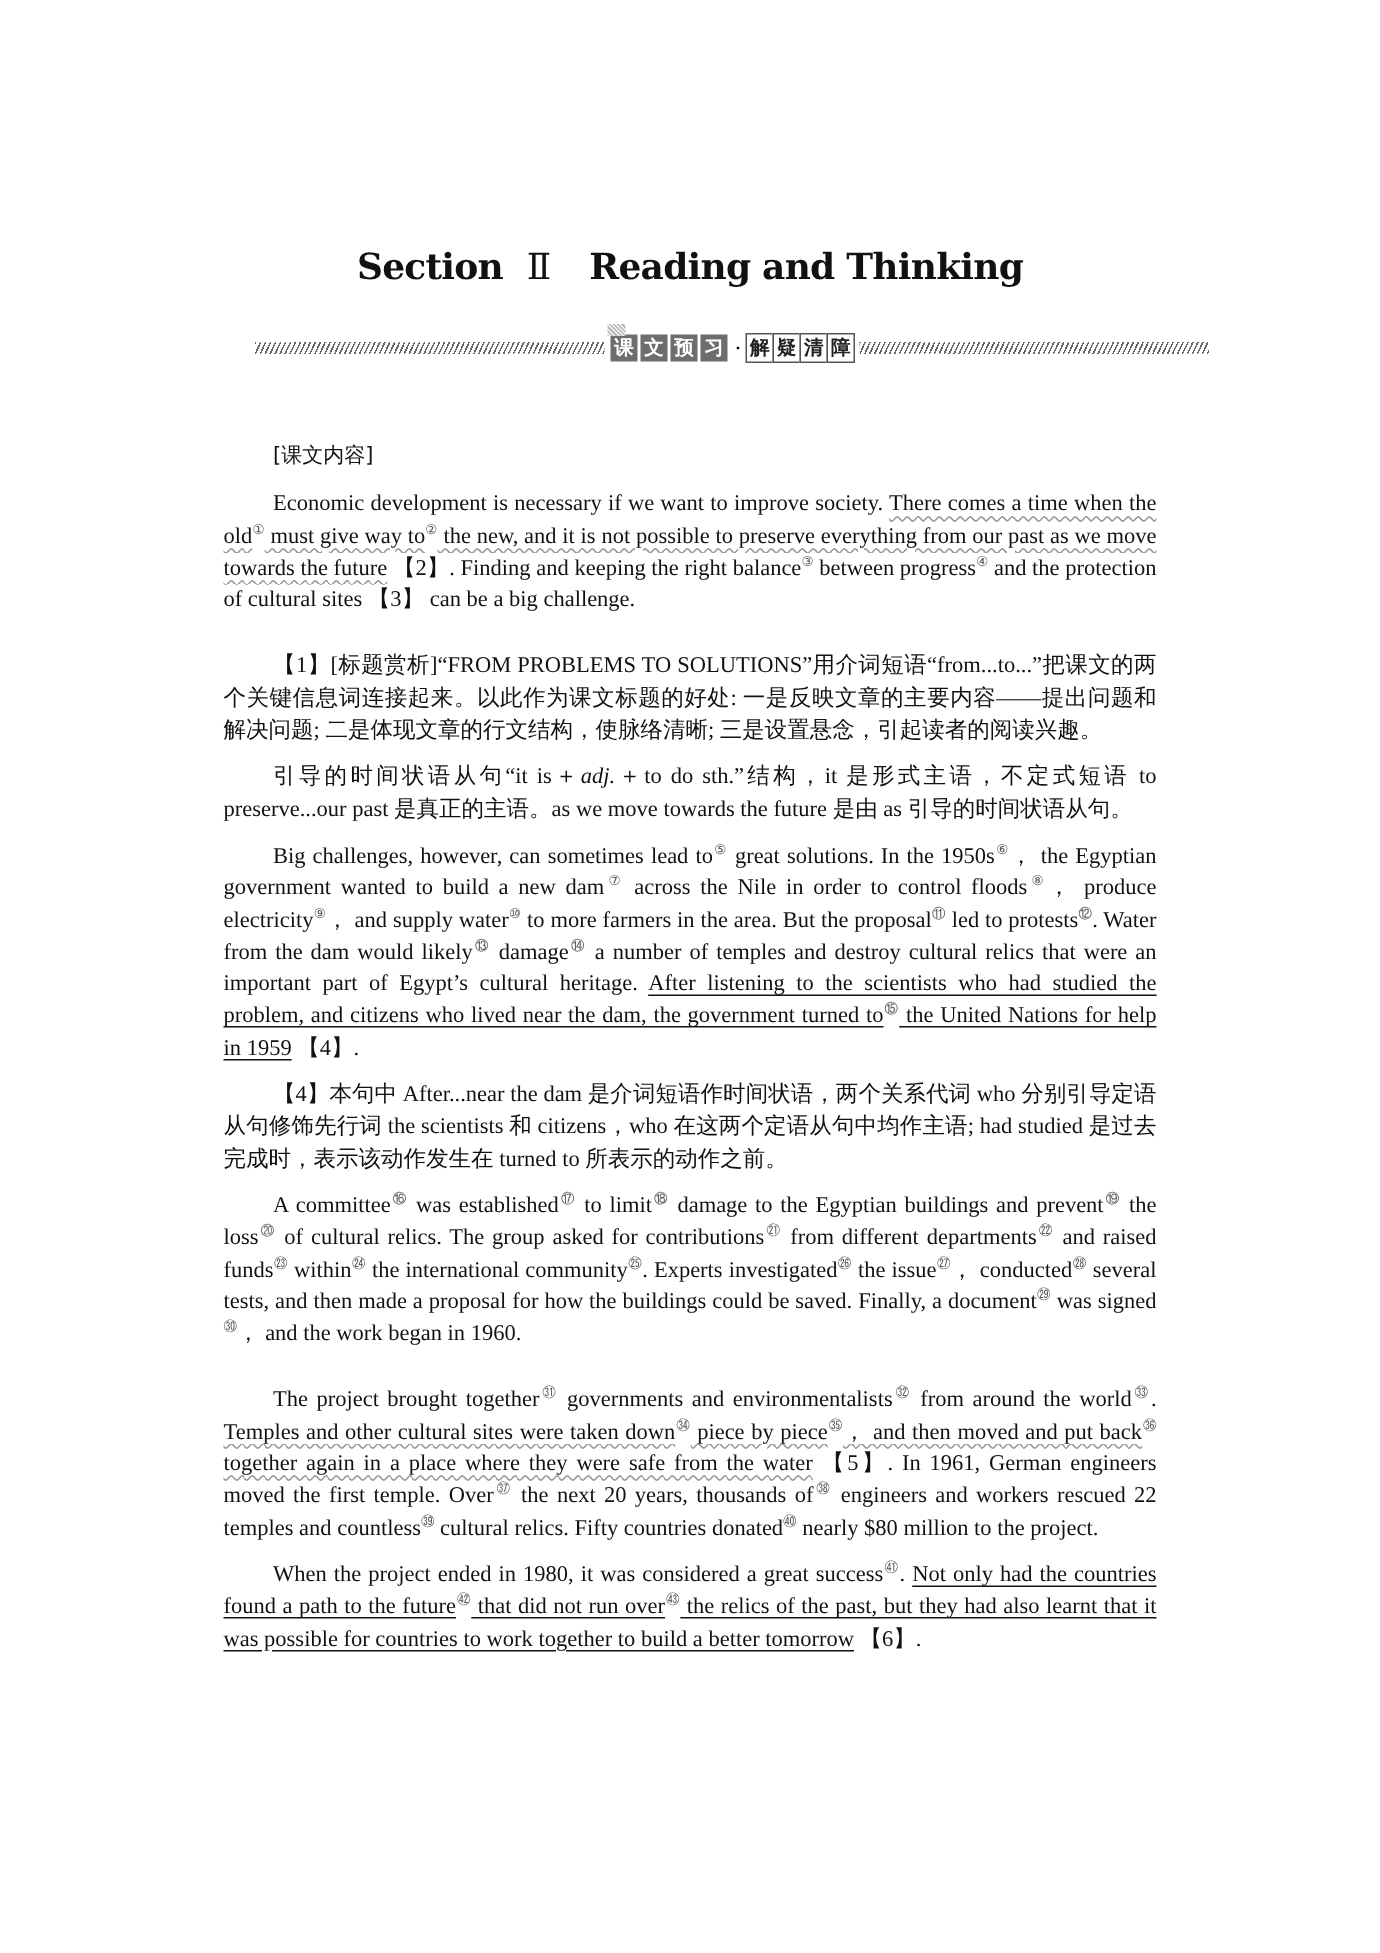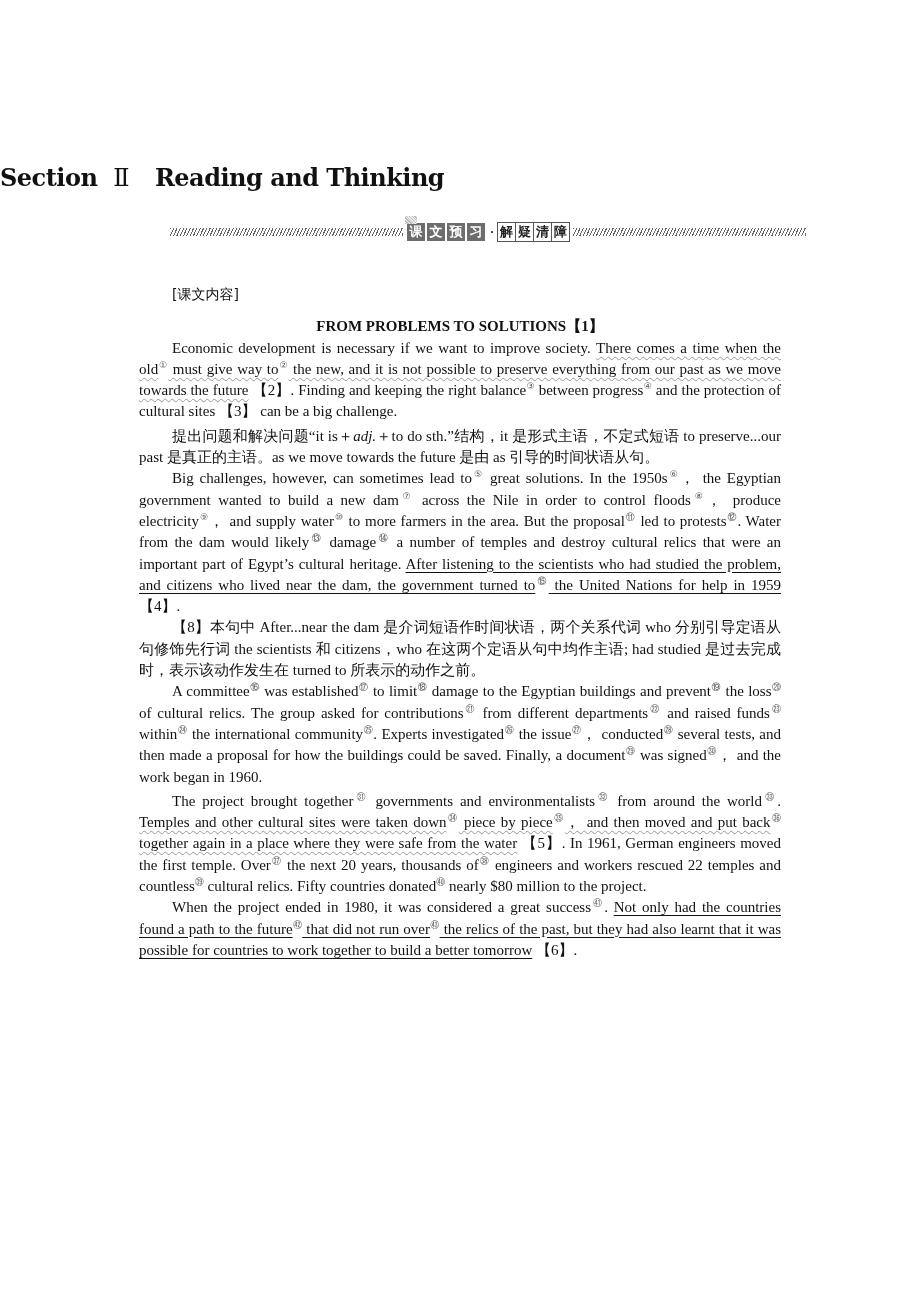--- a/index.html
+++ b/index.html
@@ -1,38 +1,38 @@
 <!DOCTYPE html>
 <html><head>
 <meta charset="utf-8">
 <style>
   html, body { margin: 0; padding: 0; background: #ffffff; }
   body { width: 920px; height: 1302px; position: relative; overflow: hidden;
          font-family: "Liberation Serif", "DejaVu Serif", serif; color: #111; }
-  .title { position: absolute; top: 163px; left: 0; width: 920px; text-align: left;
+  .title { position: absolute; top: 163px; left: 0; width: 920px; text-align: center;
            font-family: "DejaVu Serif", serif; font-weight: bold; font-size: 24px;
            letter-spacing: -0.5px; color: #111; }
   .title .roman { font-weight: normal; margin: 0 18px 0 8px; }
   .banner { position: absolute; top: 221px; left: 170px; width: 636px; height: 22px;
             display: flex; align-items: center; }
   .hatch { flex: 1; height: 8px;
            background: repeating-linear-gradient(115deg, #666 0px, #666 1px, #fff 1px, #fff 3px); }
   .badges { display: flex; align-items: center; margin: 0 4px; position: relative; }
   .badges .corner { position: absolute; left: -2px; top: -6px; width: 12px; height: 8px;
                     background: repeating-linear-gradient(45deg,#bbb 0 1px,#eee 1px 2px); }
   .bdark { width: 18px; height: 18px; background: #6d6d6d; color: #fff; font-size: 13px;
            display: flex; align-items: center; justify-content: center; margin-right: 2px;
            font-family: "DejaVu Sans", sans-serif; font-weight: bold; }
   .dot { margin: 0 3px; font-size: 12px; font-weight: bold; }
   .blight { width: 17px; height: 18px; border: 1px solid #555; color: #222; font-size: 13px;
             display: flex; align-items: center; justify-content: center; margin-right: -1px;
             font-family: "DejaVu Serif", serif; font-weight: bold; background: #fff; }
   .content { position: absolute; top: 284px; left: 139px; width: 642px;
              font-size: 15px; line-height: 21.3px; text-align: justify; }
-  .content p { margin: 0; text-indent: 33px; }
+  .content p { margin: 10px; text-indent: 33px; }
   .label { text-indent: 33px; margin-bottom: 11px !important; font-family: "DejaVu Sans", sans-serif; font-size: 14px; }
   .heading { text-align: center; font-weight: bold; text-indent: 0 !important; }
   .u { text-decoration: underline; text-decoration-style: wavy; text-decoration-color: #999;
        text-underline-offset: 3px; text-decoration-thickness: 1px; }
   .us { text-decoration: underline; text-underline-offset: 3px; }
   sup { font-size: 9px; line-height: 0; color: #555; }
   b { font-weight: normal; }
   .note { font-family: "Liberation Serif", "DejaVu Sans", serif; }
   .gap { height: 3px; }
 </style>
@@ -57,28 +57,28 @@
     <span class="blight">解</span>
     <span class="blight">疑</span>
     <span class="blight">清</span>
     <span class="blight">障</span>
   </div>
   <div class="hatch"></div>
 </div>
 
 <div class="content">
   <p class="label">[课文内容]</p>
-  <p class="heading">FROM PROBLEMS TO SOLUTIONS【1】</p>
 
   <p><span>Economic development is necessary if we want to improve society. </span><span class="u">There comes a time when the old</span><sup>①</sup><span class="u"> must give way to</span><sup>②</sup><span class="u"> the new, and it is not possible to preserve everything from our past as we move towards the future</span><span> 【2】. Finding and keeping the right </span><b>balance</b><sup>③</sup><span> between progress</span><sup>④</sup><span> and the protection of cultural sites 【3】 can be a big challenge.</span></p>
   <div class="gap"></div>
-  <p class="note"><span>提出问题和解决问题“it is＋</span><i>adj.</i><span>＋to do sth.”结构，it 是形式主语，不定式短语 to preserve...our past 是真正的主语。as we move towards the future 是由 as 引导的时间状语从句。</span></p>
+  <p class="note">【1】[标题赏析]“FROM PROBLEMS TO SOLUTIONS”用介词短语“from...to...”把课文的两个关键信息词连接起来。以此作为课文标题的好处: 一是反映文章的主要内容——提出问题和解决问题; 二是体现文章的行文结构，使脉络清晰; 三是设置悬念，引起读者的阅读兴趣。</p>
+  <p class="note"><span>引导的时间状语从句“it is＋</span><i>adj.</i><span>＋to do sth.”结构，it 是形式主语，不定式短语 to preserve...our past 是真正的主语。as we move towards the future 是由 as 引导的时间状语从句。</span></p>
 
   <p><span>Big challenges, however, can sometimes lead to</span><sup>⑤</sup><span> great solutions. In the 1950s</span><sup>⑥</sup><span>， the Egyptian government wanted to build a new dam</span><sup>⑦</sup><span> across the Nile in order to control floods</span><sup>⑧</sup><span>， produce electricity</span><sup>⑨</sup><span>， and supply water</span><sup>⑩</sup><span> to more farmers in the area. But the </span><b>proposal</b><sup>⑪</sup><span> led to </span><b>protests</b><sup>⑫</sup><span>. Water from the dam would </span><b>likely</b><sup>⑬</sup><span> damage</span><sup>⑭</sup><span> a number of temples and destroy cultural relics that were an important part of Egypt’s cultural heritage. </span><span class="us">After listening to the scientists who had studied the problem, and citizens who lived near the dam, the government turned to</span><sup>⑮</sup><span class="us"> the United Nations for help in 1959</span><span> 【4】.</span></p>
-  <p class="note">【8】本句中 After...near the dam 是介词短语作时间状语，两个关系代词 who 分别引导定语从句修饰先行词 the scientists 和 citizens，who 在这两个定语从句中均作主语; had studied 是过去完成时，表示该动作发生在 turned to 所表示的动作之前。</p>
+  <p class="note">【4】本句中 After...near the dam 是介词短语作时间状语，两个关系代词 who 分别引导定语从句修饰先行词 the scientists 和 citizens，who 在这两个定语从句中均作主语; had studied 是过去完成时，表示该动作发生在 turned to 所表示的动作之前。</p>
 
   <p><span>A </span><b>committee</b><sup>⑯</sup><span> was </span><b>established</b><sup>⑰</sup><span> to </span><b>limit</b><sup>⑱</sup><span> damage to the Egyptian buildings and </span><b>prevent</b><sup>⑲</sup><span> the </span><b>loss</b><sup>⑳</sup><span> of cultural relics. The group asked for </span><b>contributions</b><sup>㉑</sup><span> from different </span><b>departments</b><sup>㉒</sup><span> and raised </span><b>funds</b><sup>㉓</sup><span> </span><b>within</b><sup>㉔</sup><span> the international community</span><sup>㉕</sup><span>. Experts </span><b>investigated</b><sup>㉖</sup><span> the </span><b>issue</b><sup>㉗</sup><span>， </span><b>conducted</b><sup>㉘</sup><span> several tests, and then made a proposal for how the buildings could be saved. Finally, a </span><b>document</b><sup>㉙</sup><span> was signed</span><sup>㉚</sup><span>， and the work began in 1960.</span></p>
   <div class="gap"></div>
 
   <p><span>The project brought together</span><sup>㉛</sup><span> governments and environmentalists</span><sup>㉜</sup><span> from around the world</span><sup>㉝</sup><span>. </span><span class="u">Temples and other cultural sites were taken down</span><sup>㉞</sup><span class="u"> piece by piece</span><sup>㉟</sup><span class="u">， and then moved and put back</span><sup>㊱</sup><span class="u"> together again in a place where they were safe from the water</span><span> 【5】. In 1961, German engineers moved the first temple. Over</span><sup>㊲</sup><span> the next 20 years, thousands of</span><sup>㊳</sup><span> engineers and workers rescued 22 temples and countless</span><sup>㊴</sup><span> cultural relics. Fifty countries </span><b>donated</b><sup>㊵</sup><span> nearly $80 million to the project.</span></p>
 
   <p><span>When the project ended in 1980, it was considered a great success</span><sup>㊶</sup><span>. </span><span class="us">Not only had the countries found a path to the future</span><sup>㊷</sup><span class="us"> that did not run over</span><sup>㊸</sup><span class="us"> the relics of the past, but they had also learnt that it was possible for countries to work together to build a better tomorrow</span><b> 【6】.</b></p>
 </div>
 
 </body></html>

